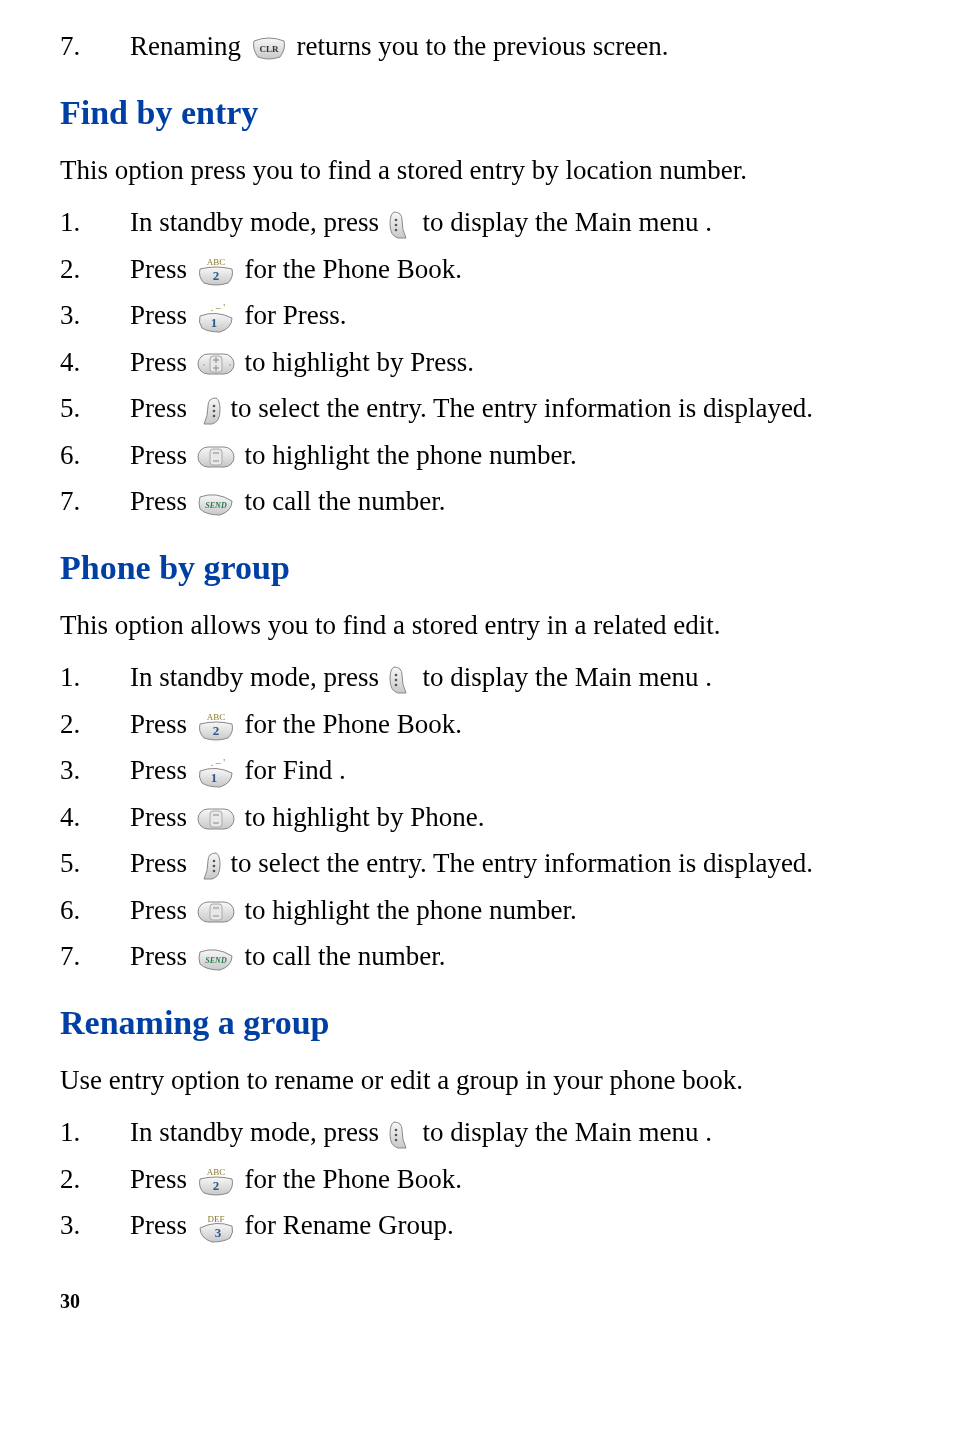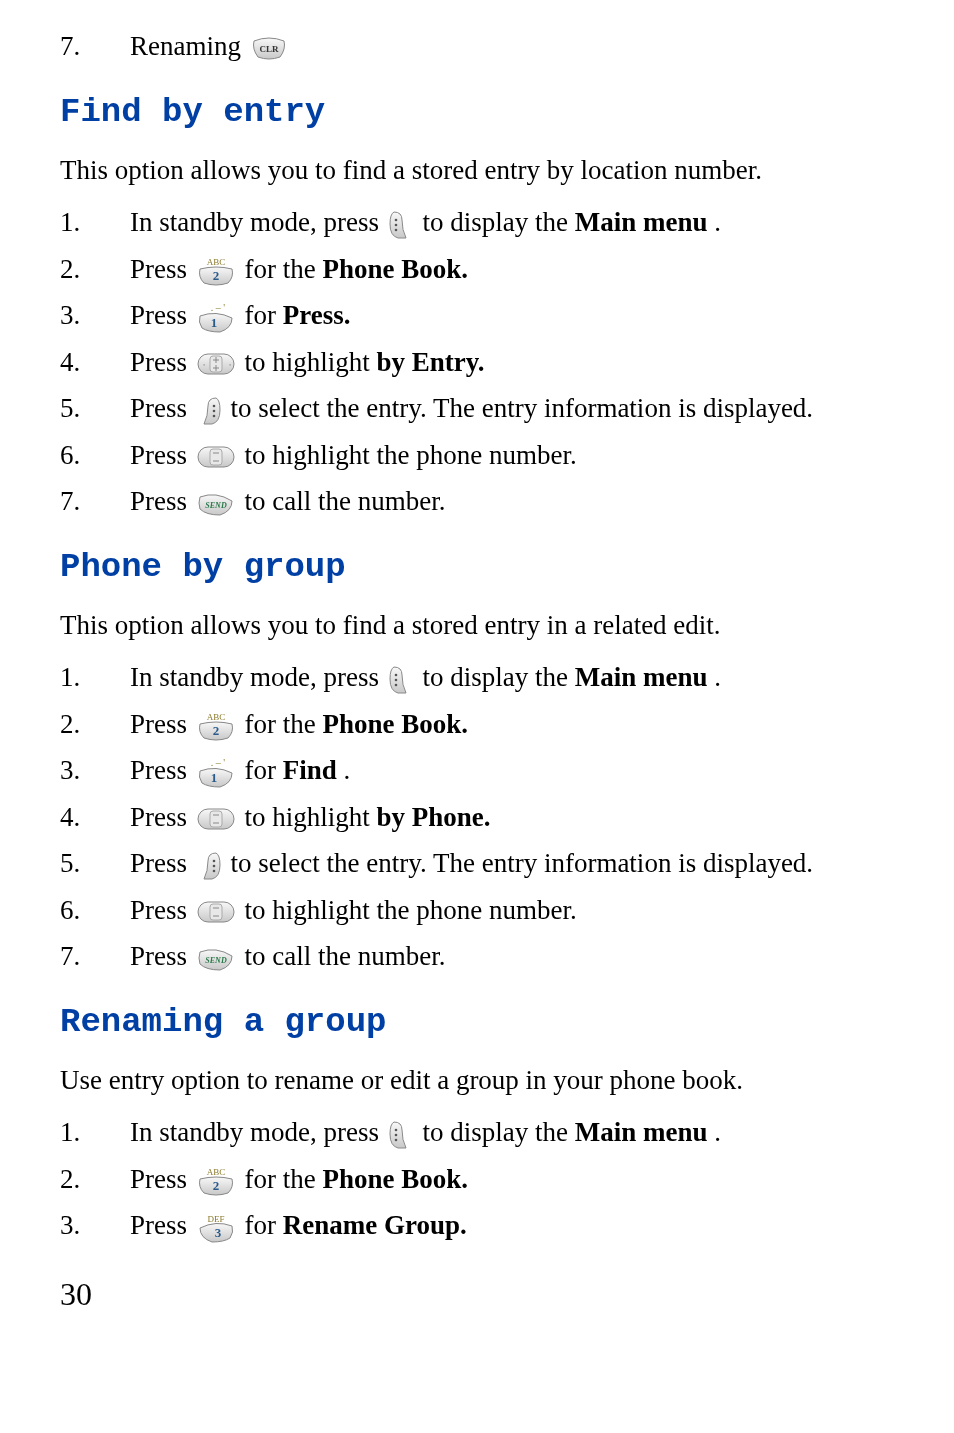--- a/index.html
+++ b/index.html
@@ -10,21 +10,21 @@
   }
   body {
     font-family: "Times New Roman", Garamond, serif;
     color: #000;
     padding: 20px 60px 40px 60px;
     box-sizing: border-box;
     font-size: 27px;
     line-height: 1.5;
   }
   .section-heading {
-    font-family: Liberation Mono, monospace;
+    font-family: Liberation Serif, serif;
     font-weight: 700;
     color: #003fa3;
     font-size: 34px;
     margin: 20px 0 12px 0;
   }
   .intro-text {
     margin: 6px 0 12px 0;
   }
   ol.steps {
     list-style: none;
@@ -37,25 +37,25 @@
     margin: 6px 0;
   }
   .step-num {
     width: 70px;
     flex: 0 0 70px;
     text-align: left;
   }
   .step-body {
     flex: 1;
   }
-  .bold { font-weight: 700; }
+  .bold { font-weight: 400; }
   .page-num {
-    font-weight: 400;
-    font-size: 32px;
-    margin-top: 24px;
+    font-weight: 700;
+    font-size: 20px;
+    margin-top: 40px;
   }
   .key-icon {
     display: inline-block;
     vertical-align: middle;
     margin: 0 2px;
     font-family: Liberation Serif, serif;
   }
   .key-icon svg { display: block; }
 </style>
 </head>
@@ -74,26 +74,27 @@
   <li>
     <span class="step-num">7.</span>
     <span class="step-body">
       <span>Renaming </span>
       <span class="key-icon">
         <svg width="38" height="24" viewBox="0 0 38 24">
           <path d="M4 4 Q19 -2 34 4 Q36 12 30 20 Q19 24 8 20 Q2 12 4 4 Z" fill="url(#keyGrad)" stroke="#888"></path>
           <text x="19" y="15" font-size="9" font-weight="700" text-anchor="middle" fill="#333">CLR</text>
         </svg>
       </span>
+      <span> returns you to the previous screen.</span>
     </span>
   </li>
 </ol>
 
 <div class="section-heading">Find by entry</div>
-<div class="intro-text">This option allows you to find a stored entry by location number.</div>
+<div class="intro-text">This option press you to find a stored entry by location number.</div>
 <ol class="steps">
   <li>
     <span class="step-num">1.</span>
     <span class="step-body">
       <span>In standby mode, press </span>
       <span class="key-icon">
         <svg width="26" height="30" viewBox="0 0 26 30">
           <path d="M6 2 Q2 4 2 14 Q2 26 10 28 L18 28 Q14 20 14 10 Q14 2 6 2 Z" fill="url(#keyGrad)" stroke="#888"></path>
           <circle cx="8" cy="10" r="1.3" fill="#555"></circle>
             <circle cx="8" cy="15" r="1.3" fill="#555"></circle>
@@ -143,21 +144,21 @@
         <svg width="40" height="30" viewBox="0 0 40 30">
           <rect x="2" y="5" width="36" height="20" rx="10" fill="url(#keyGrad)" stroke="#888"></rect>
           <rect x="14" y="7" width="12" height="16" rx="3" fill="#e8e8e8" stroke="#aaa"></rect>
           <path d="M17 11 L23 11 M20 8 L20 14" stroke="#888" stroke-width="1"></path>
           <path d="M17 19 L23 19 M20 16 L20 22" stroke="#888" stroke-width="1"></path>
           <text x="7" y="18" font-size="7" fill="#777">◦</text>
           <text x="33" y="18" font-size="7" fill="#777">◦</text>
         </svg>
       </span>
       <span>to highlight </span>
-      <span class="bold">by Entry.</span>
+      <span class="bold">by Press.</span>
     </span>
   </li>
   <li>
     <span class="step-num">5.</span>
     <span class="step-body">
       <span>Press </span>
       <span class="key-icon">
         <svg width="26" height="30" viewBox="0 0 26 30">
           <path d="M20 2 Q24 4 24 14 Q24 26 16 28 L8 28 Q12 20 12 10 Q12 2 20 2 Z" fill="url(#keyGrad)" stroke="#888"></path>
           <circle cx="18" cy="10" r="1.3" fill="#555"></circle>

